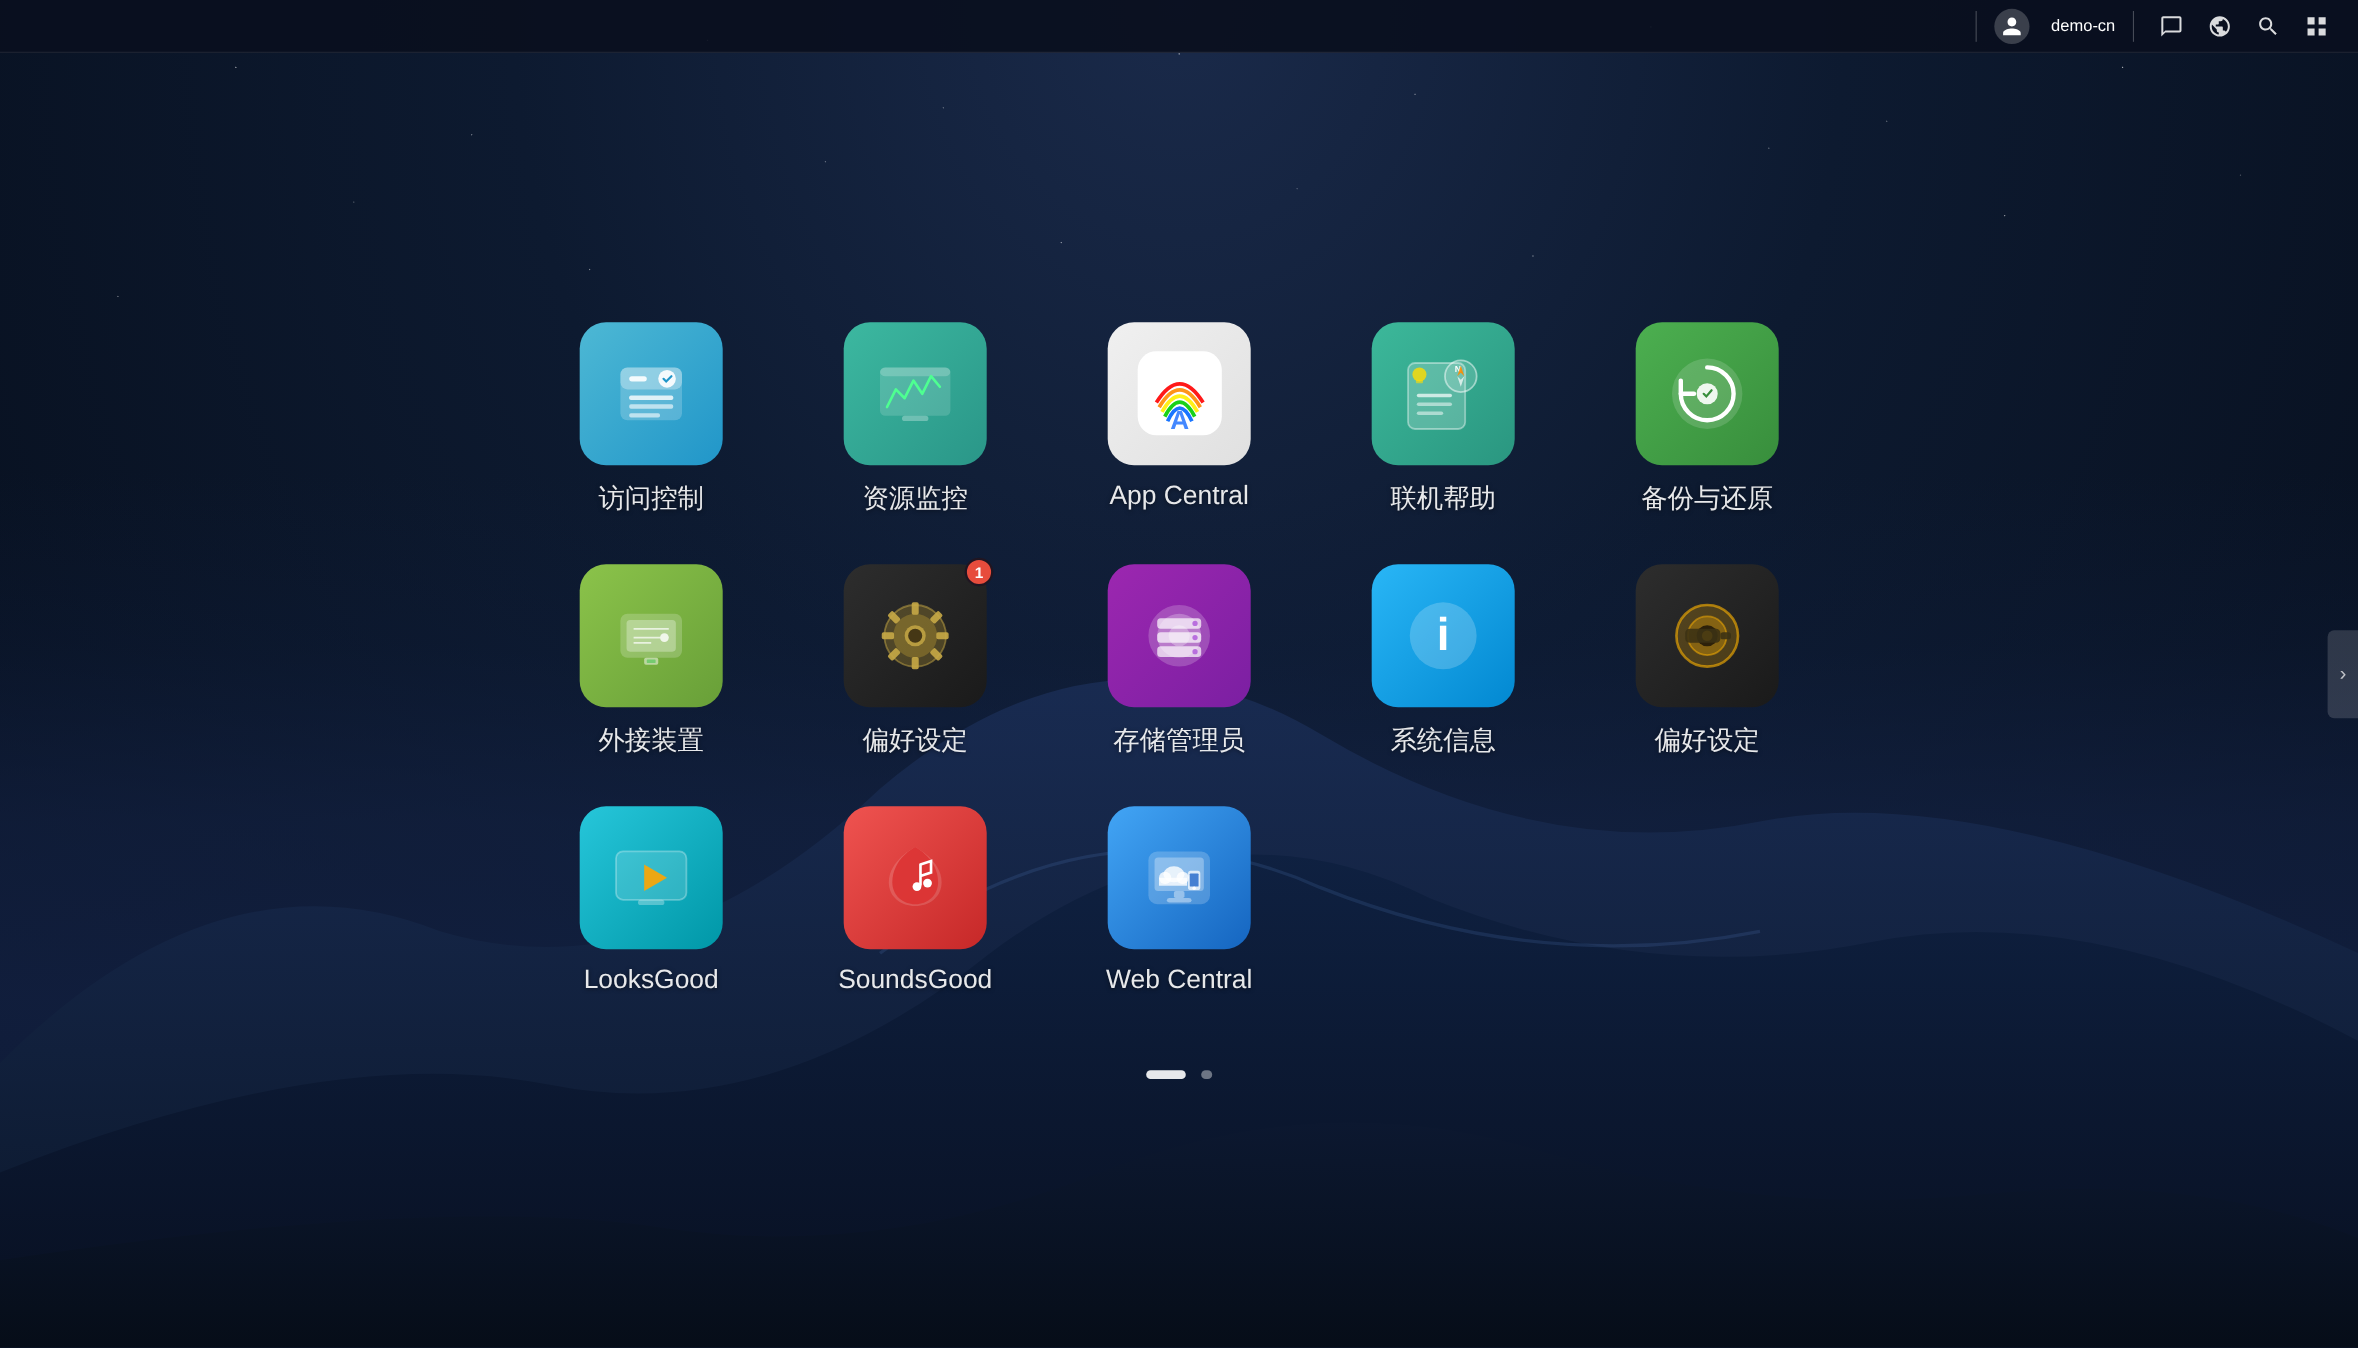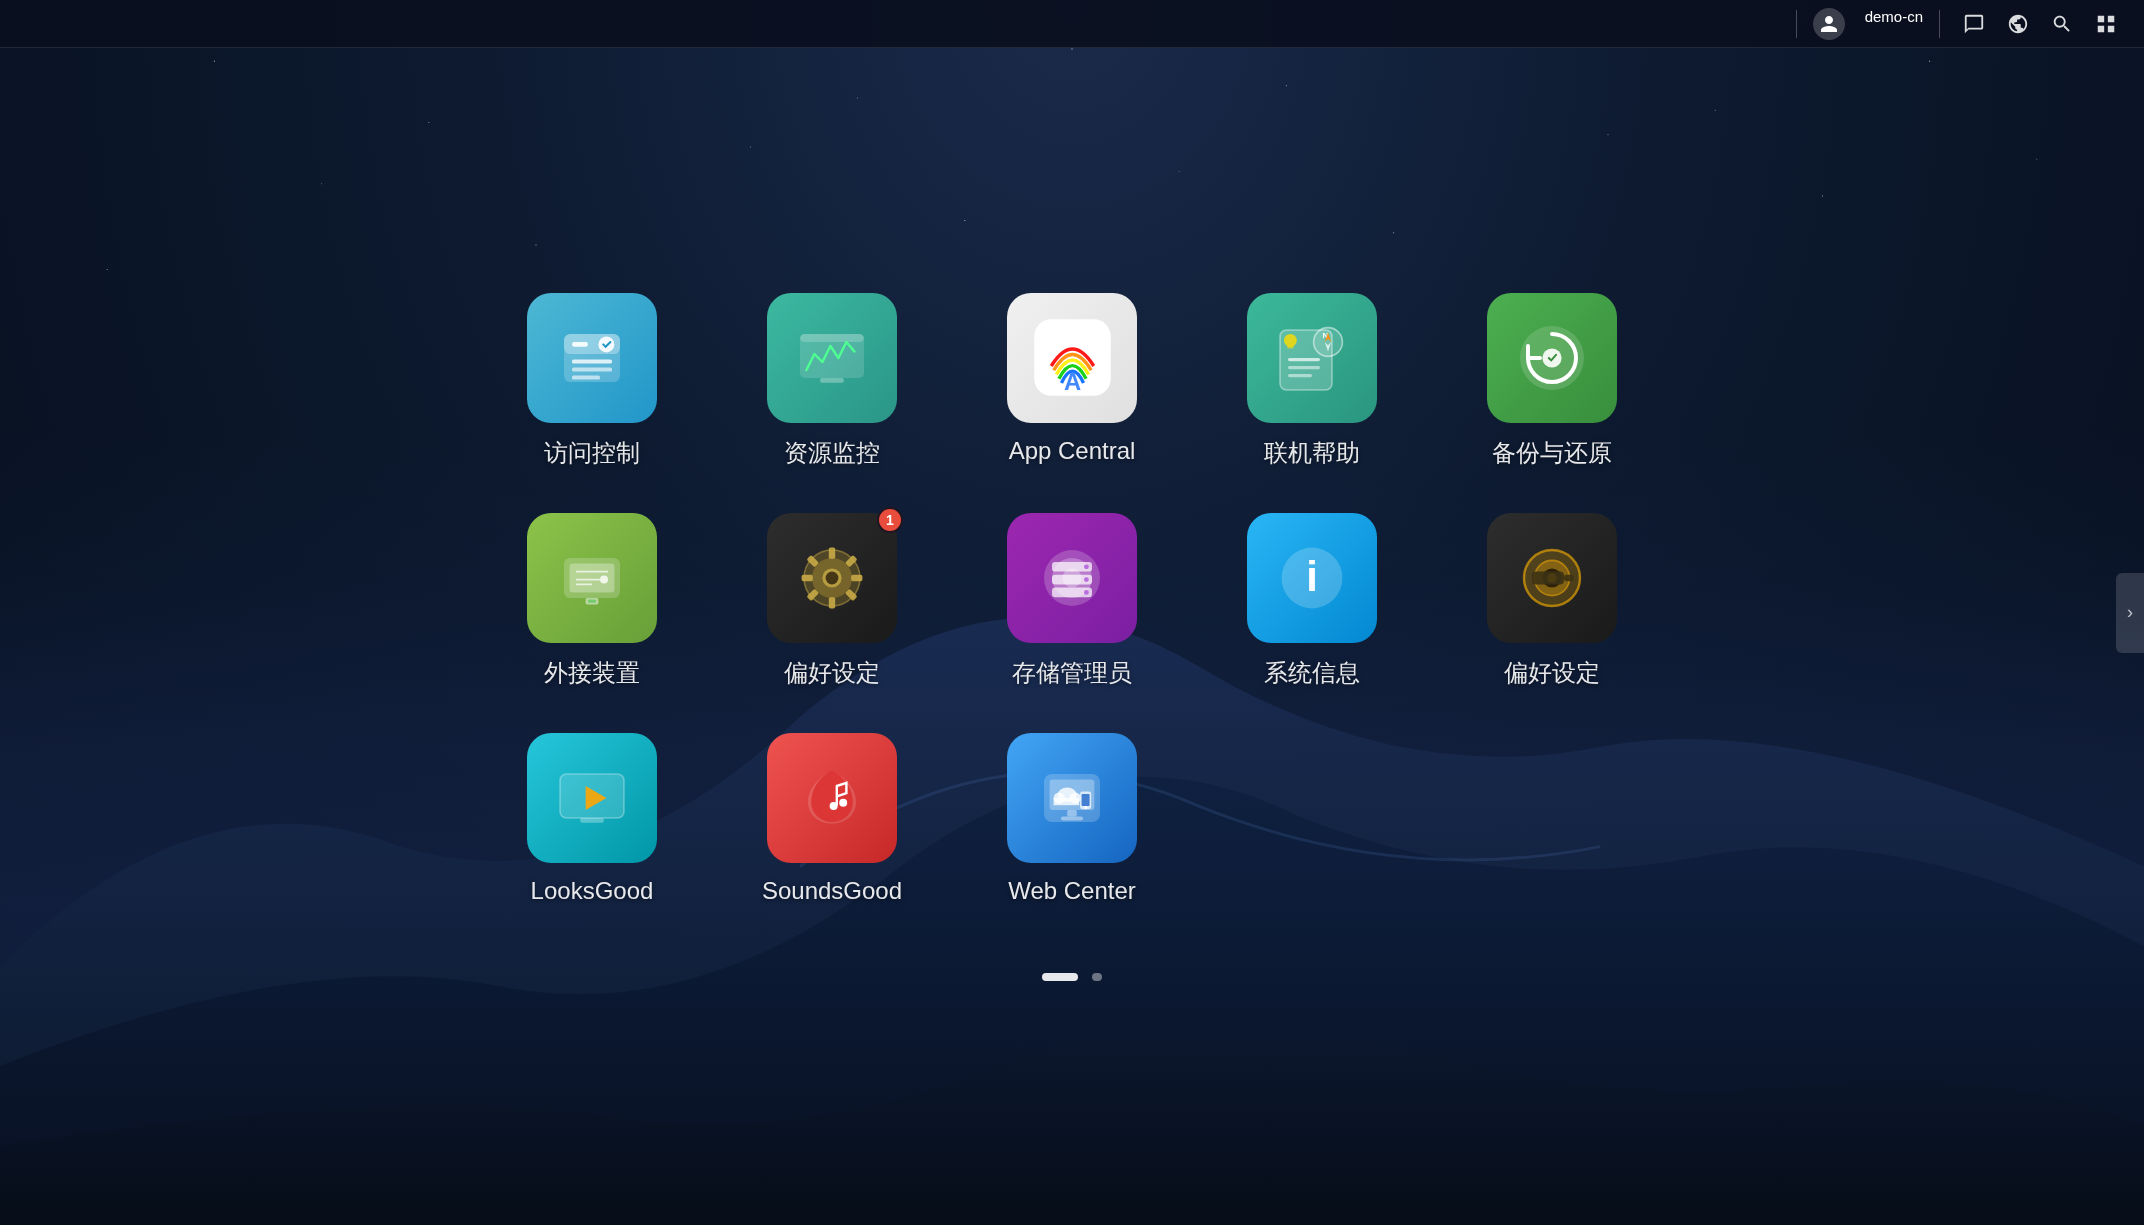--- a/index.html
+++ b/index.html
@@ -105,20 +105,21 @@
 
     .taskbar-divider {
       width: 1px;
       height: 28px;
       background: rgba(255,255,255,0.25);
       margin: 0 8px;
     }
 
     .taskbar-user {
       display: flex;
+      align-items: center;
       gap: 20px;
       color: #fff;
       font-size: 15px;
     }
 
     .taskbar-user-icon {
       width: 32px;
       height: 32px;
       border-radius: 50%;
       background: rgba(255,255,255,0.2);
@@ -559,21 +560,21 @@
 
     <rect x="44" y="65" width="12" height="8" rx="2" fill="rgba(255,255,255,0.4)"></rect>
     <rect x="36" y="73" width="28" height="5" rx="3" fill="rgba(255,255,255,0.4)"></rect>
 
     <rect x="60" y="42" width="14" height="22" rx="3" fill="rgba(255,255,255,0.7)"></rect>
     <rect x="62" y="45" width="10" height="15" rx="1" fill="rgba(30,100,200,0.8)"></rect>
     <circle cx="67" cy="62" r="2" fill="rgba(255,255,255,0.9)"></circle>
   </svg>
           </div>
         </div>
-        <div class="app-label">Web Center</div>
+        <div class="app-label">Web Central</div>
       </div>
     </div>
 
   <div class="page-dots">
     <div class="dot active"></div>
     <div class="dot inactive"></div>
   </div>
 </div>
 
 <div class="side-arrow">›</div>

